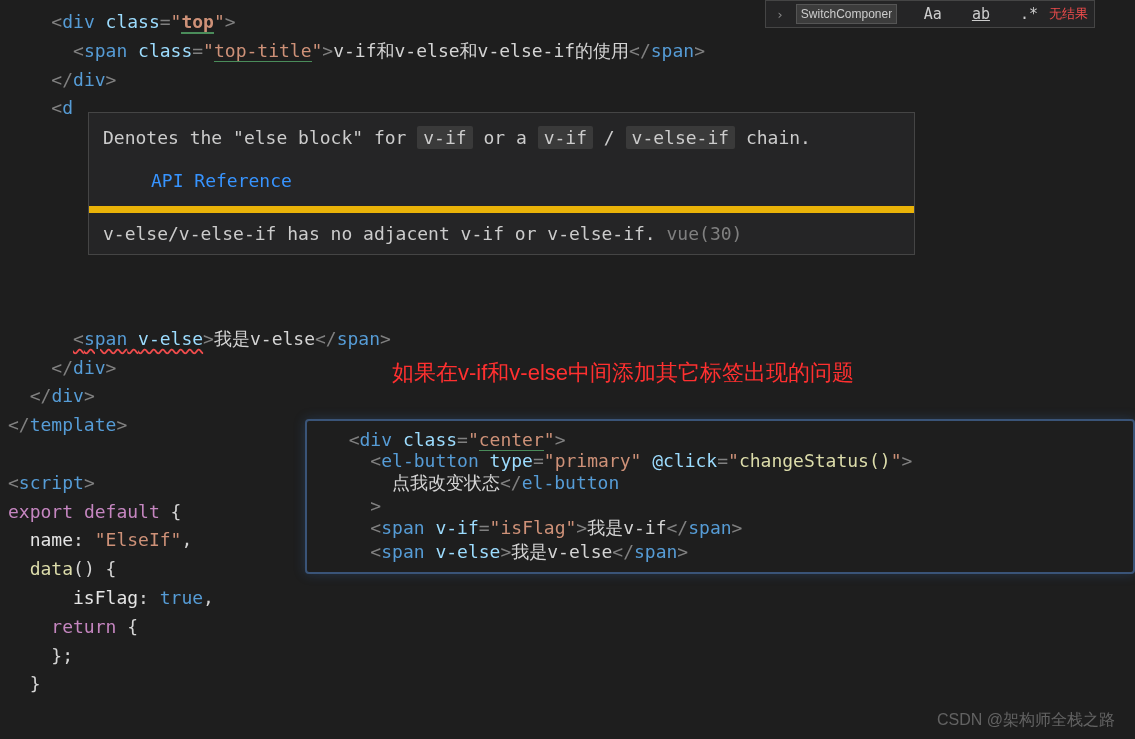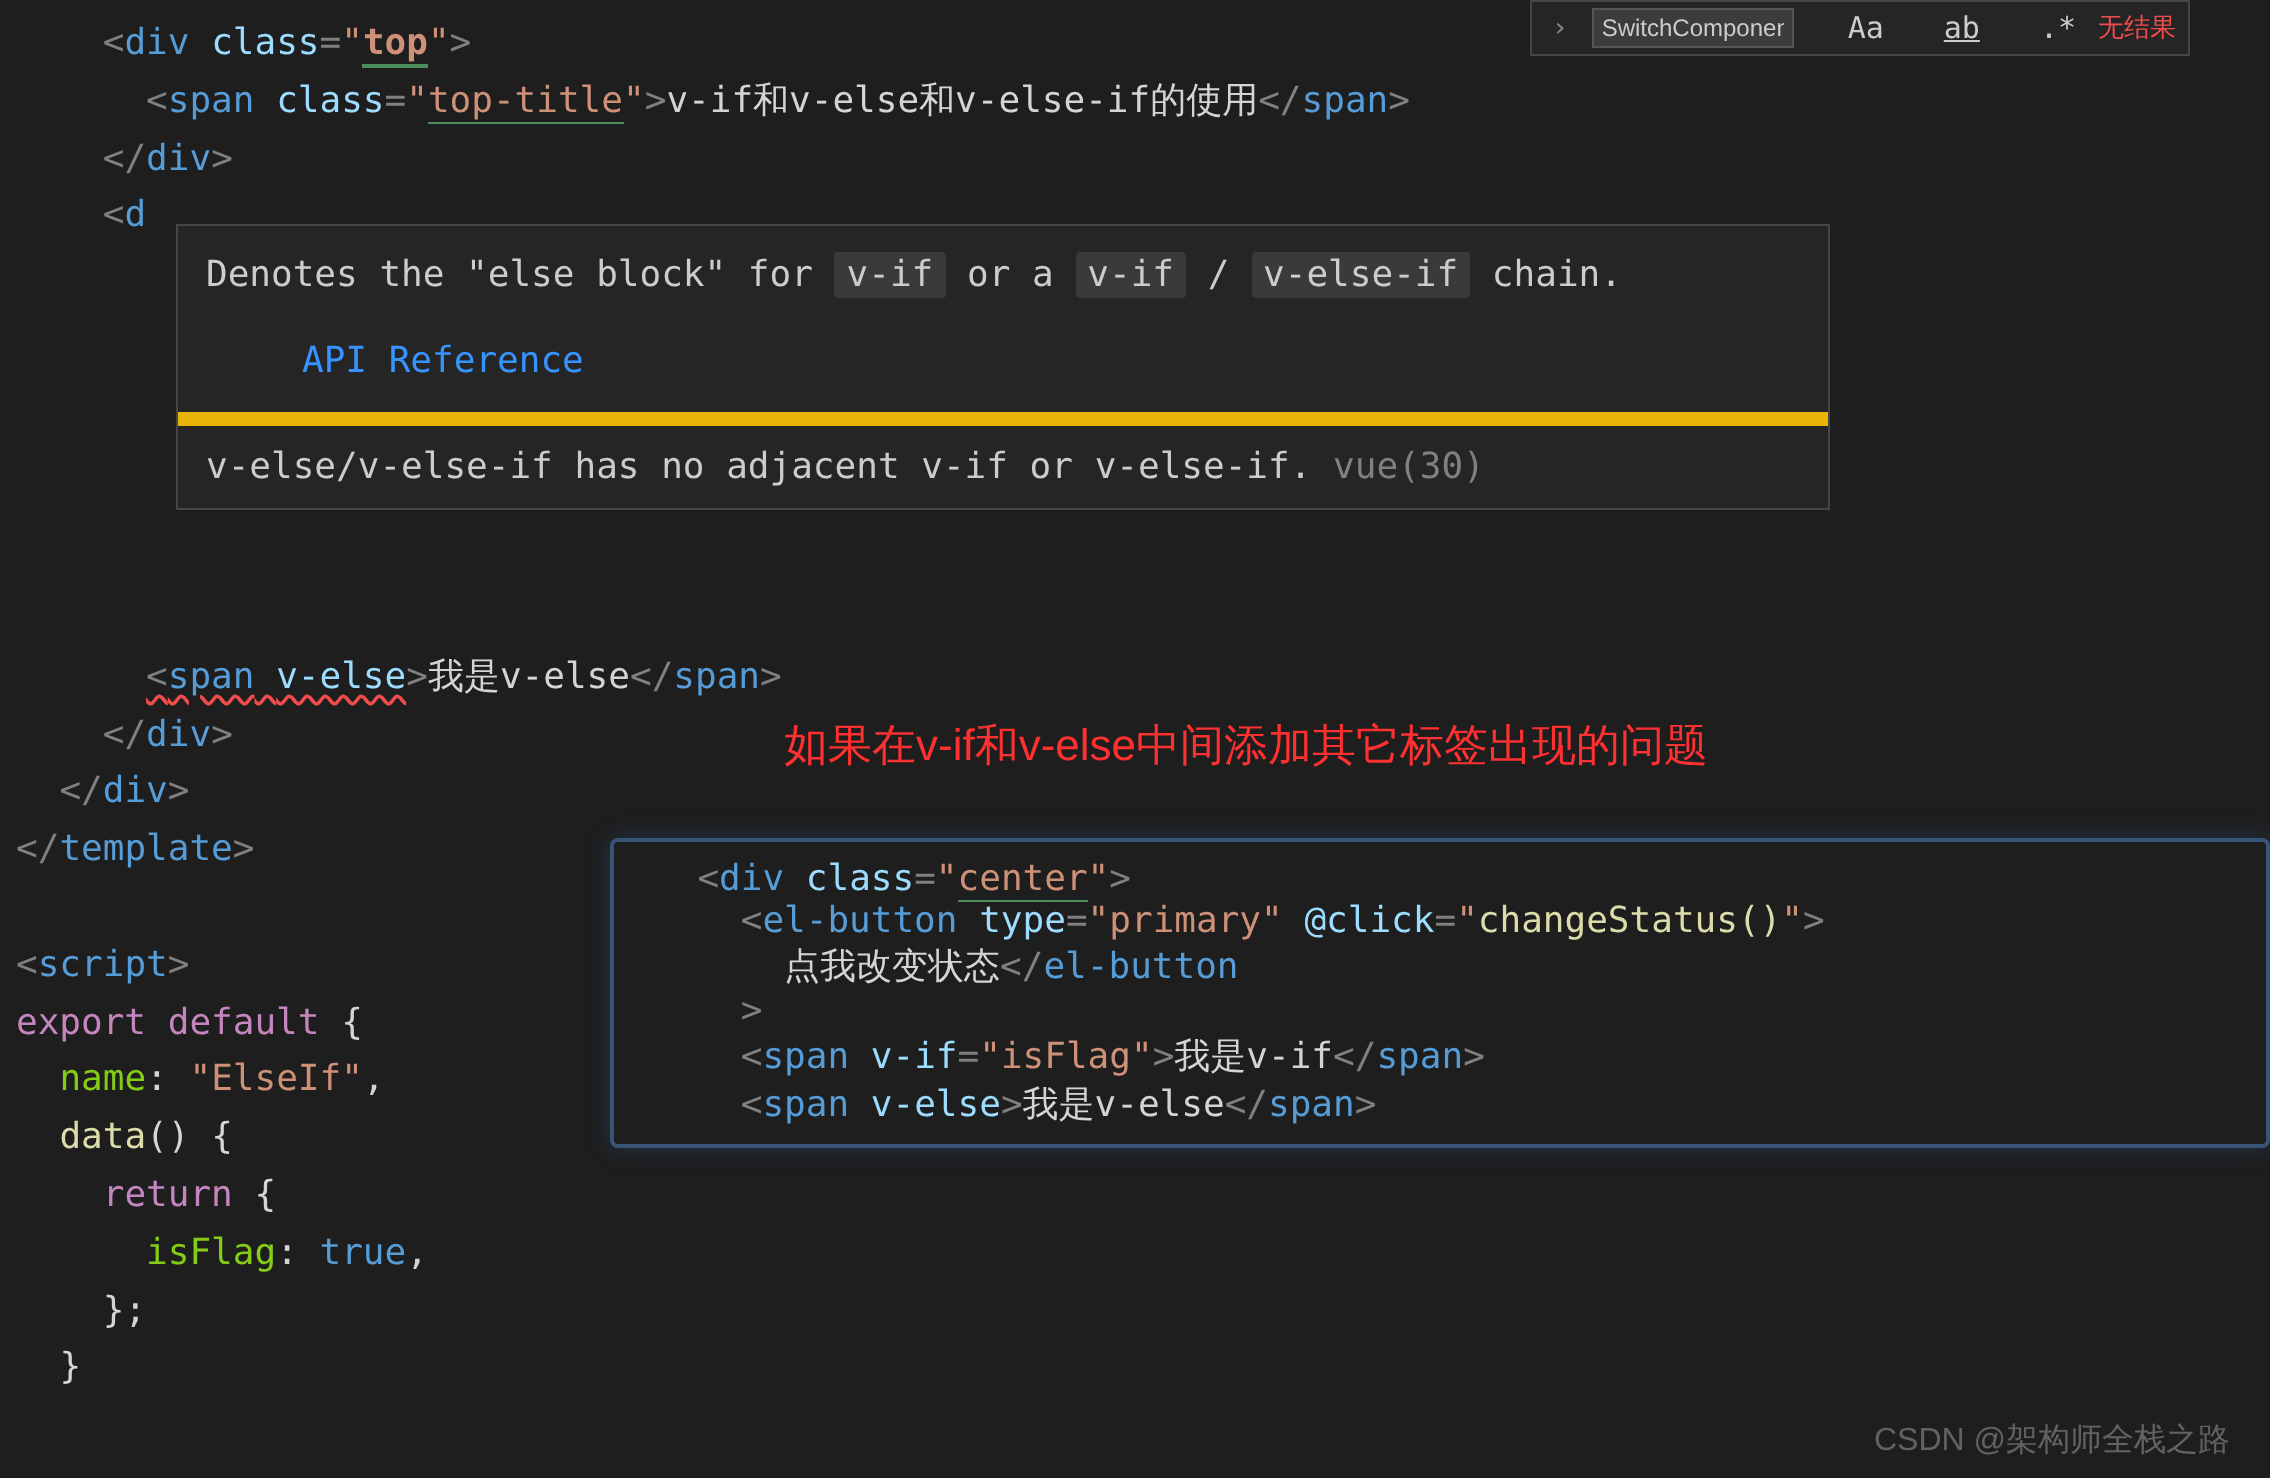--- a/index.html
+++ b/index.html
@@ -23,21 +23,21 @@
       white-space: pre;
       position: relative;
     }
     .punct { color: #808080; }
     .tag { color: #569cd6; }
     .attr { color: #9cdcfe; }
     .string { color: #ce9178; }
     .string-ul { color: #ce9178; border-bottom: 1px solid #4a8c5a; }
     .kw { color: #569cd6; }
     .fn { color: #dcdcaa; }
-    .var { color: #84cc16; }
+    .var { color: #e5e5e5; }
     .txt { color: #d4d4d4; }
     .export { color: #c586c0; }
     .squiggle { border-bottom: 2px wavy #f14c4c; text-decoration: underline wavy #f14c4c; text-underline-offset: 3px; }
     .hover-popup {
       position: absolute;
       left: 88px;
       top: 112px;
       width: 827px;
       background: #252526;
       border: 1px solid #454545;
@@ -142,22 +142,22 @@
   <div class="line">&nbsp;</div>
   <div class="line">      <span class="punct squiggle">&lt;</span><span class="tag squiggle">span</span><span class="squiggle"> </span><span class="attr squiggle">v-else</span><span class="punct">&gt;</span><span class="txt">我是v-else</span><span class="punct">&lt;/</span><span class="tag">span</span><span class="punct">&gt;</span></div>
   <div class="line">    <span class="punct">&lt;/</span><span class="tag">div</span><span class="punct">&gt;</span></div>
   <div class="line">  <span class="punct">&lt;/</span><span class="tag">div</span><span class="punct">&gt;</span></div>
   <div class="line"><span class="punct">&lt;/</span><span class="tag">template</span><span class="punct">&gt;</span></div>
   <div class="line">&nbsp;</div>
   <div class="line"><span class="punct">&lt;</span><span class="tag">script</span><span class="punct">&gt;</span></div>
   <div class="line"><span class="export">export</span> <span class="export">default</span> <span class="txt">{</span></div>
   <div class="line">  <span class="var">name</span><span class="txt">: </span><span class="string">"</span><span class="string">ElseIf</span><span class="string">"</span><span class="txt">,</span></div>
   <div class="line">  <span class="fn">data</span><span class="txt">()</span><span class="txt"> {</span></div>
+  <div class="line">      <span class="var">isFlag</span><span class="txt">: </span><span class="kw">true</span><span class="txt">,</span></div>
   <div class="line">    <span class="export">return</span><span class="txt"> {</span></div>
-  <div class="line">      <span class="var">isFlag</span><span class="txt">: </span><span class="kw">true</span><span class="txt">,</span></div>
   <div class="line">    <span class="txt">};</span></div>
   <div class="line">  <span class="txt">}</span></div>
 </div>
 
 <div class="hover-popup">
   <div class="hover-body">
     <span>Denotes the "else block" for </span><span class="code-pill">v-if</span><span> or a </span><span class="code-pill">v-if</span><span> / </span><span class="code-pill">v-else-if</span><span> chain.</span>
     <a class="api-link">API Reference</a>
   </div>
   <div class="hover-diag">

